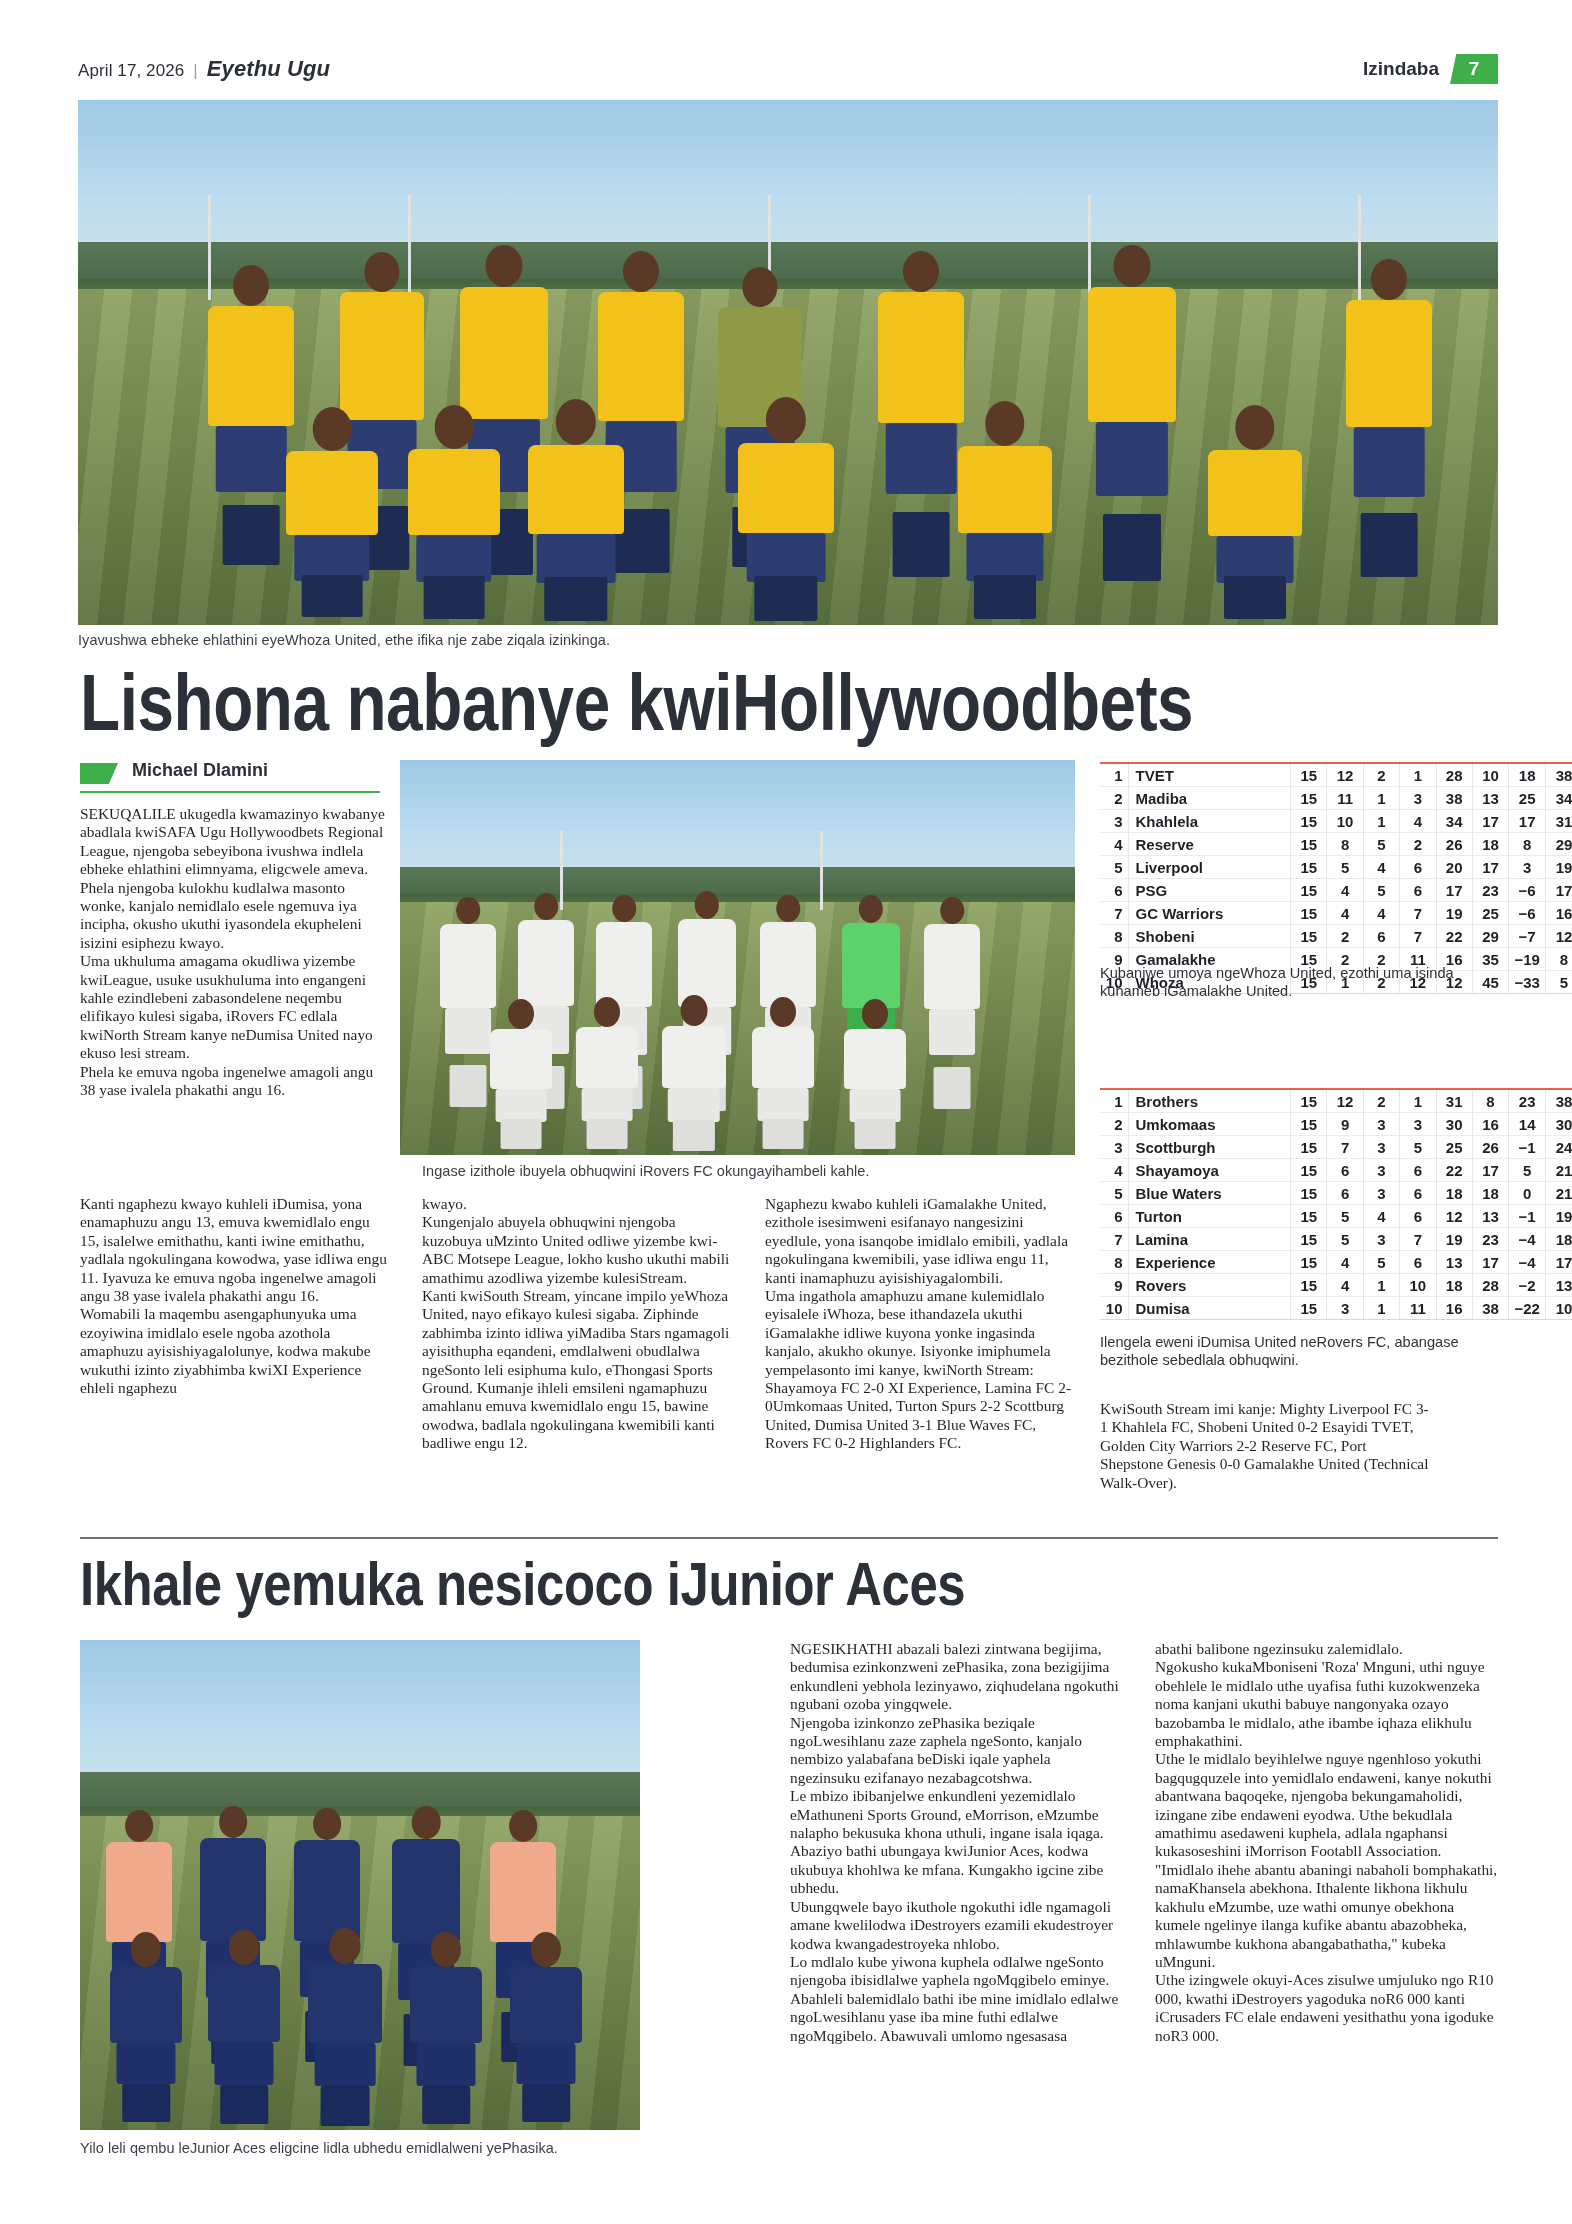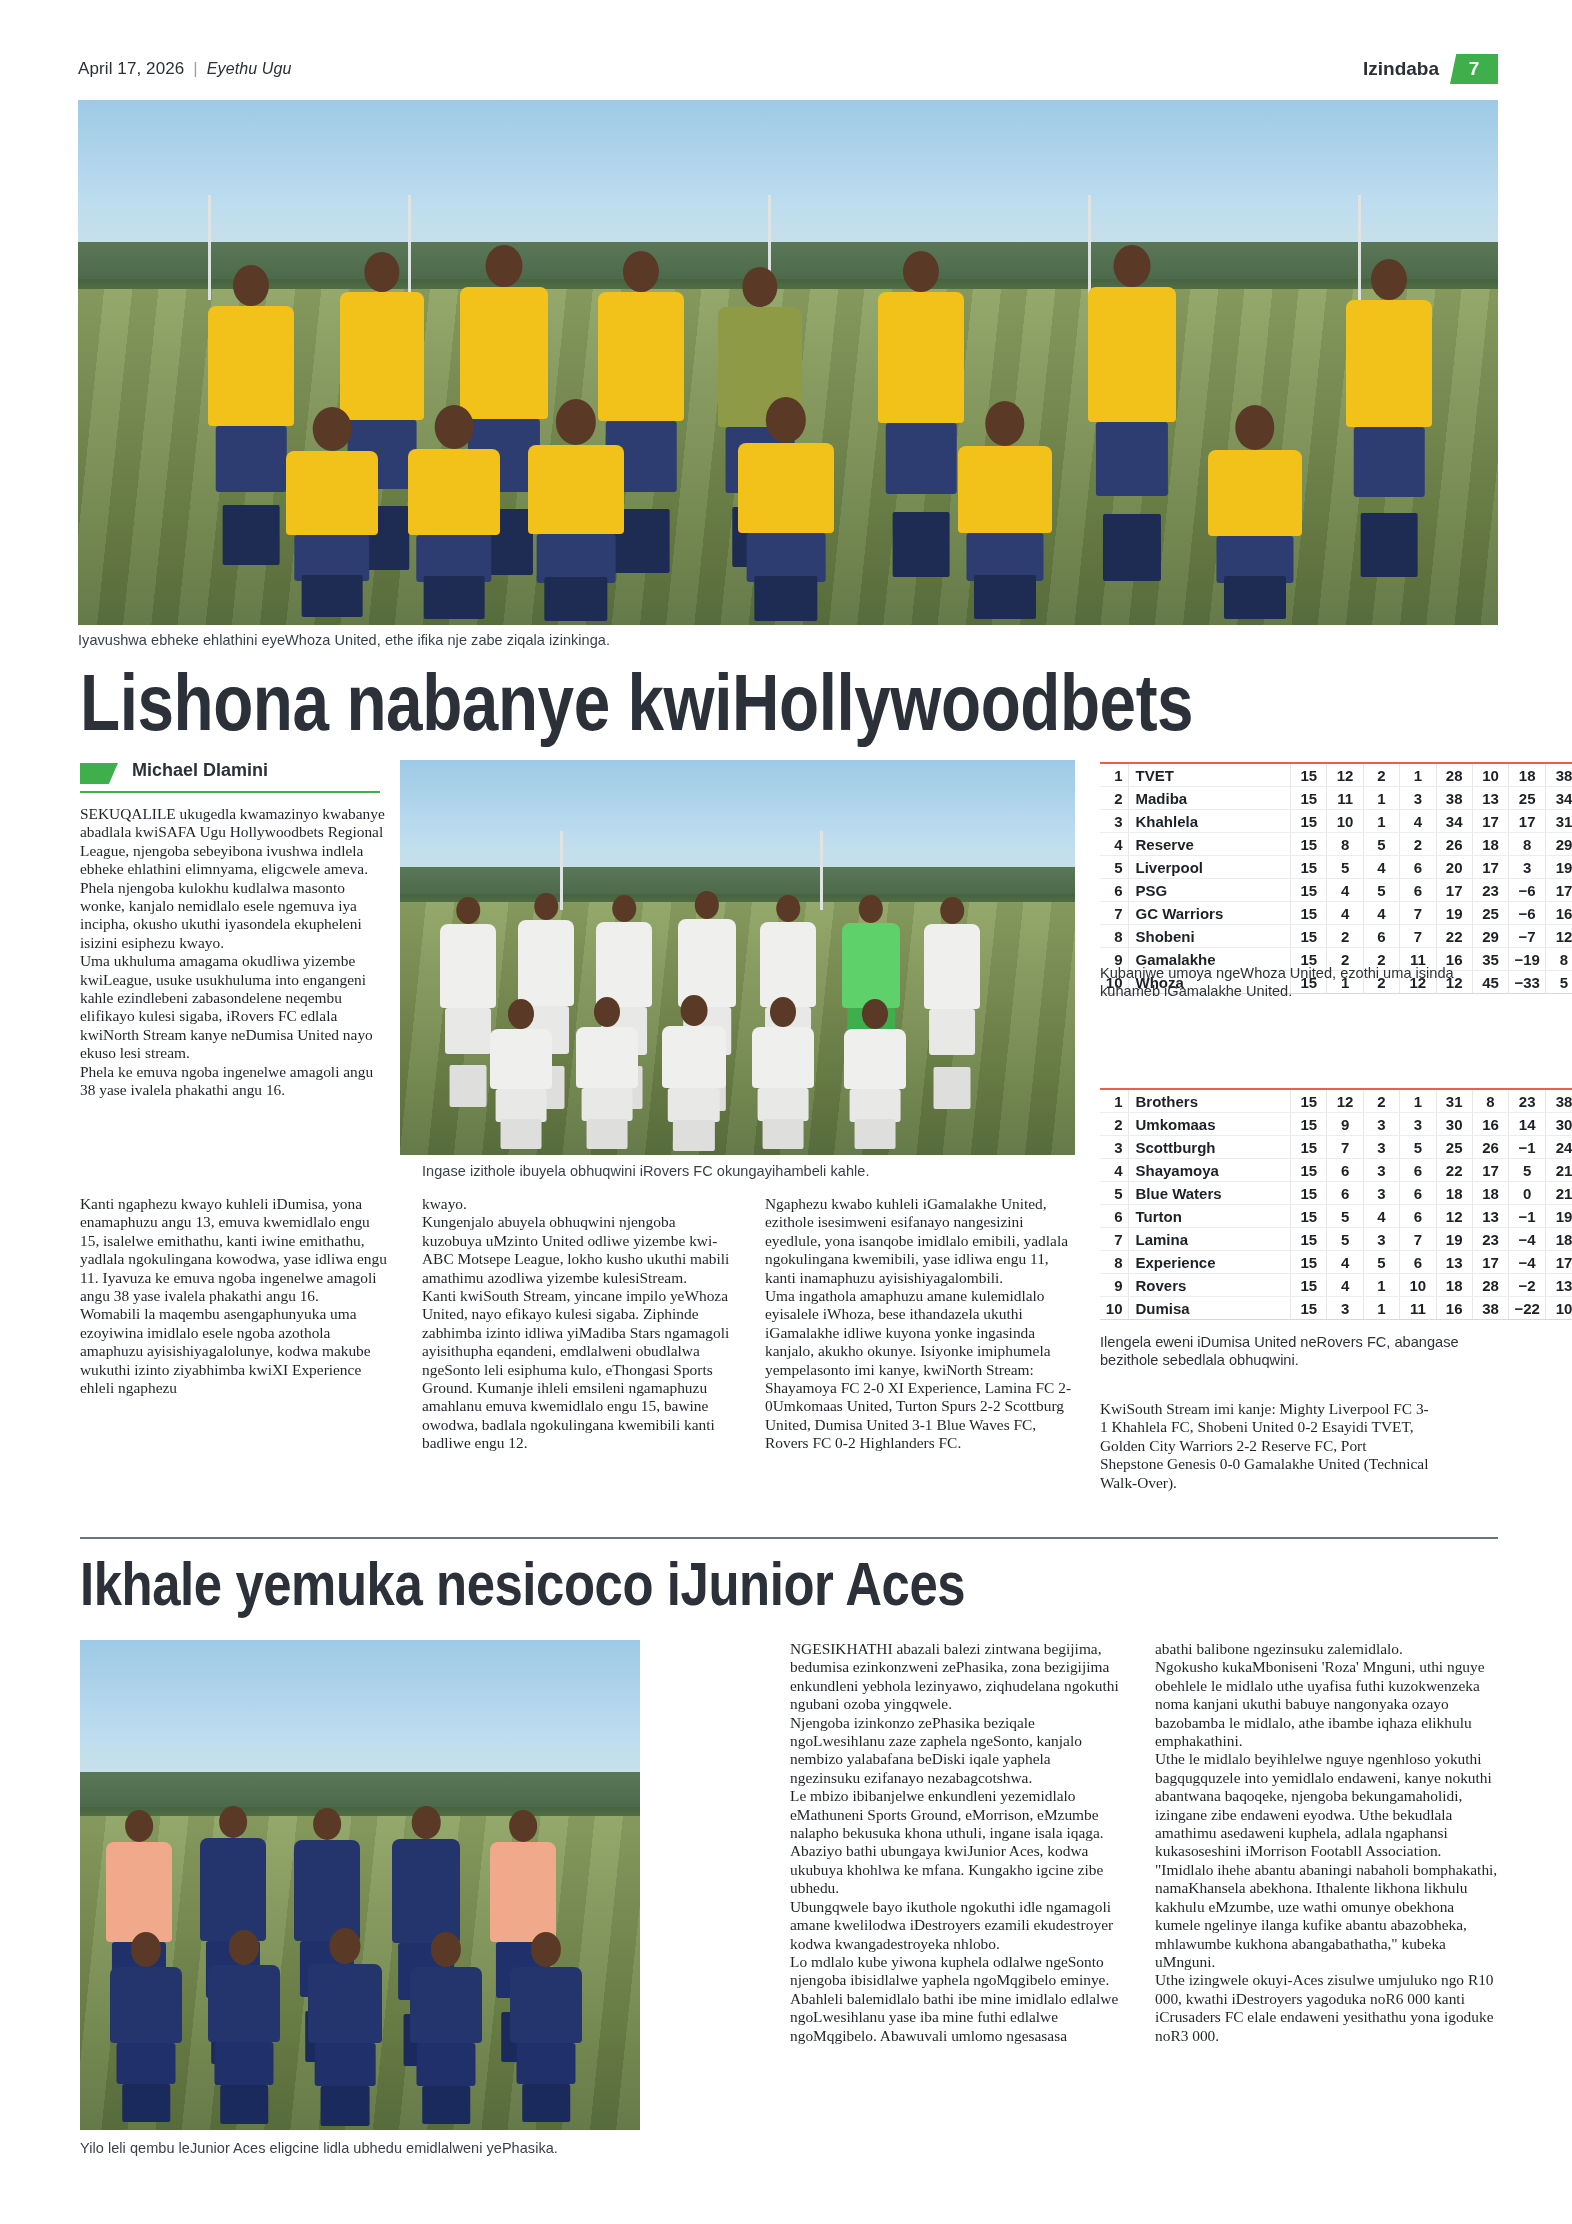--- a/index.html
+++ b/index.html
@@ -40,22 +40,22 @@
     display: flex;
     align-items: baseline;
     gap: 9px;
     font-size: 17px;
     letter-spacing: 0.1px;
     color: #2b2f38;
   }
   .masthead-sep { color: #9aa0a8; font-size: 17px; }
   .masthead-pub {
     font-style: italic;
-    font-weight: normal;
-    font-size: 16px;
+    font-weight: bold;
+    font-size: 22px;
   }
   .masthead-right {
     display: flex;
     align-items: center;
     gap: 11px;
   }
   .section-name {
     font-weight: bold;
     font-size: 19px;
     color: #2b2f38;

